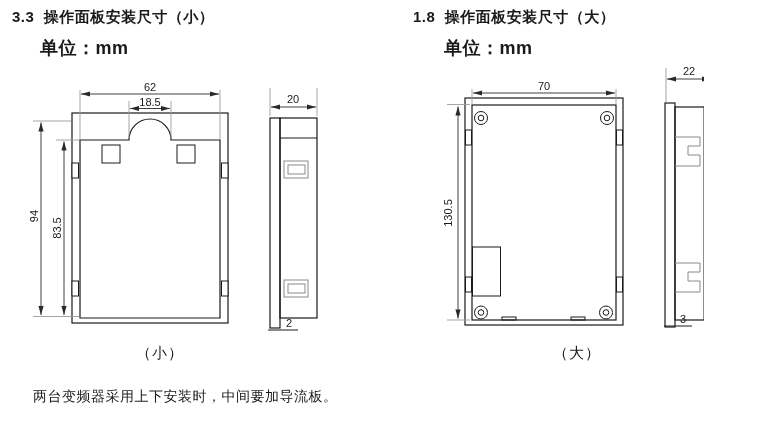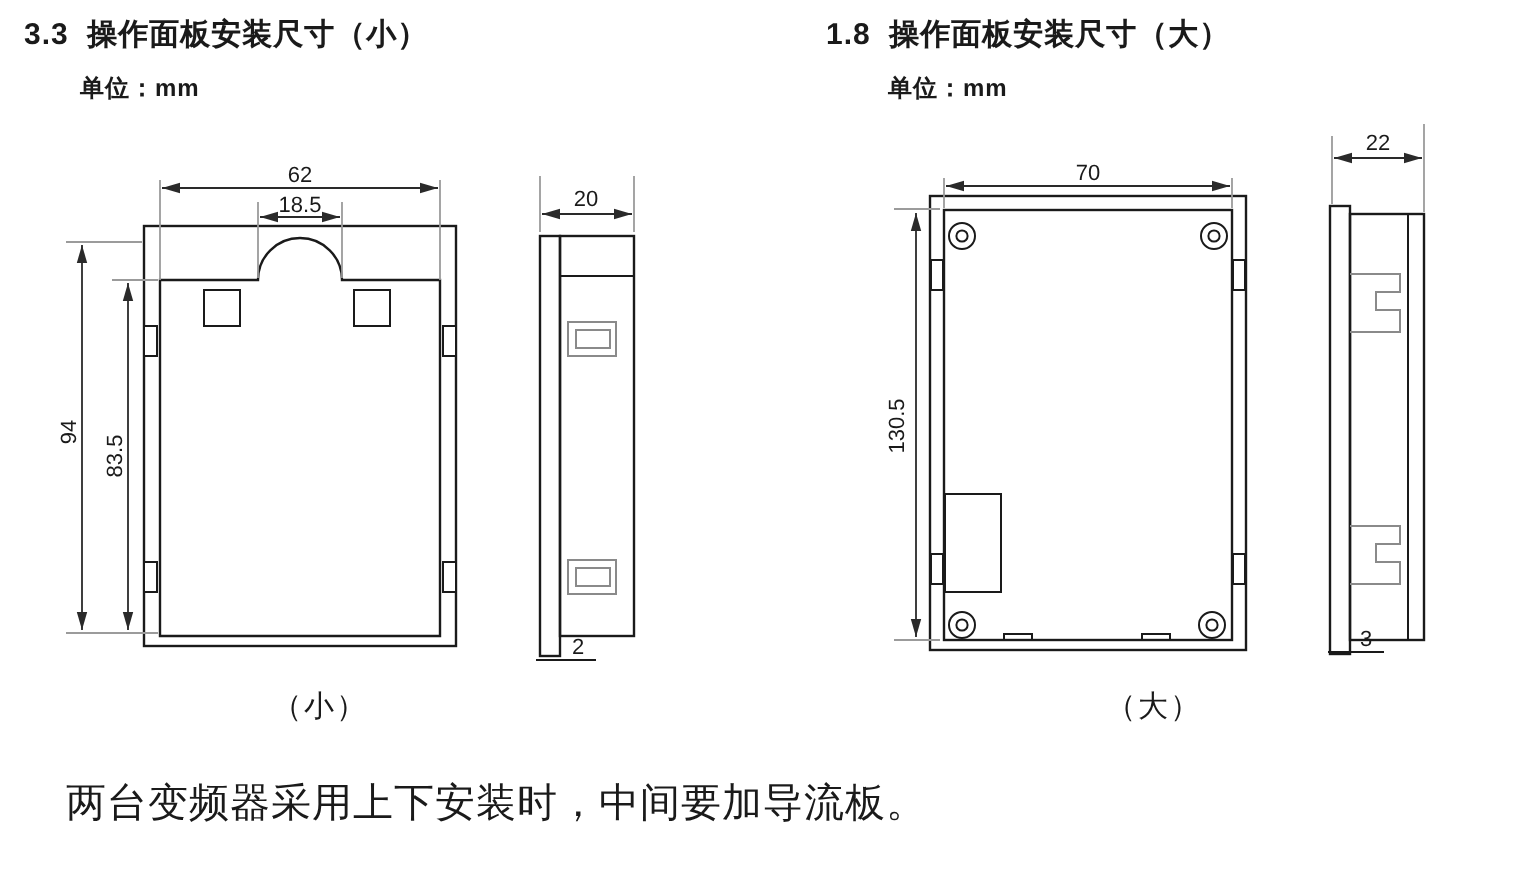--- a/index.html
+++ b/index.html
@@ -1,25 +1,25 @@
 <!DOCTYPE html>
 <html><head>
 <meta charset="utf-8">
 <style>
   html,body { margin:0; padding:0; background:#ffffff; }
   #page {
-    position:relative; width:760px; height:440px; background:#ffffff;
+    position:relative; width:704px; height:440px; background:#ffffff;
     font-family:"Liberation Sans","DejaVu Sans",sans-serif; color:#1a1a1a;
     overflow:hidden;
   }
   .abs { position:absolute; }
   .heading { font-size:15px; font-weight:bold; letter-spacing:0.5px; white-space:pre; }
-  .unit    { font-size:12px; font-weight:bold; letter-spacing:0.5px; }
+  .unit    { font-size:18px; font-weight:bold; letter-spacing:0.5px; }
   .caption { font-size:15px; letter-spacing:1px; text-align:center; width:160px; }
-  .note    { font-size:20px; letter-spacing:0.5px; }
+  .note    { font-size:14px; letter-spacing:0.5px; }
   svg { position:absolute; left:0; top:0; }
   .ln   { fill:none; stroke:#1a1a1a; stroke-width:1.2; }
   .lnt  { fill:none; stroke:#1a1a1a; stroke-width:1; }
   .dim  { fill:none; stroke:#2a2a2a; stroke-width:0.9; }
   .ext  { fill:none; stroke:#9b9b9b; stroke-width:0.9; }
   .clip { fill:none; stroke:#8a8a8a; stroke-width:1; }
   .wrect{ fill:#ffffff; stroke:#1a1a1a; stroke-width:1; }
   .dimtxt { font-family:"Liberation Sans","DejaVu Sans",sans-serif; font-size:11px; fill:#1a1a1a; }
 </style>
 </head>

